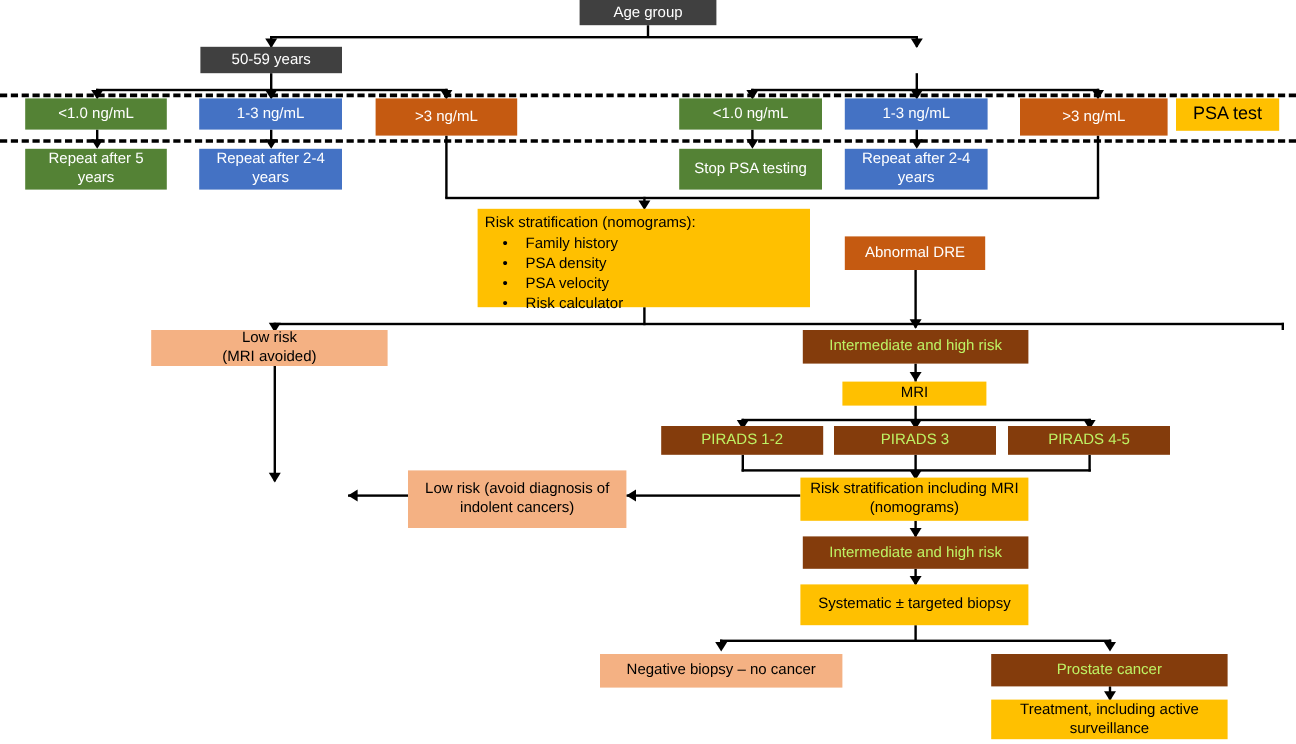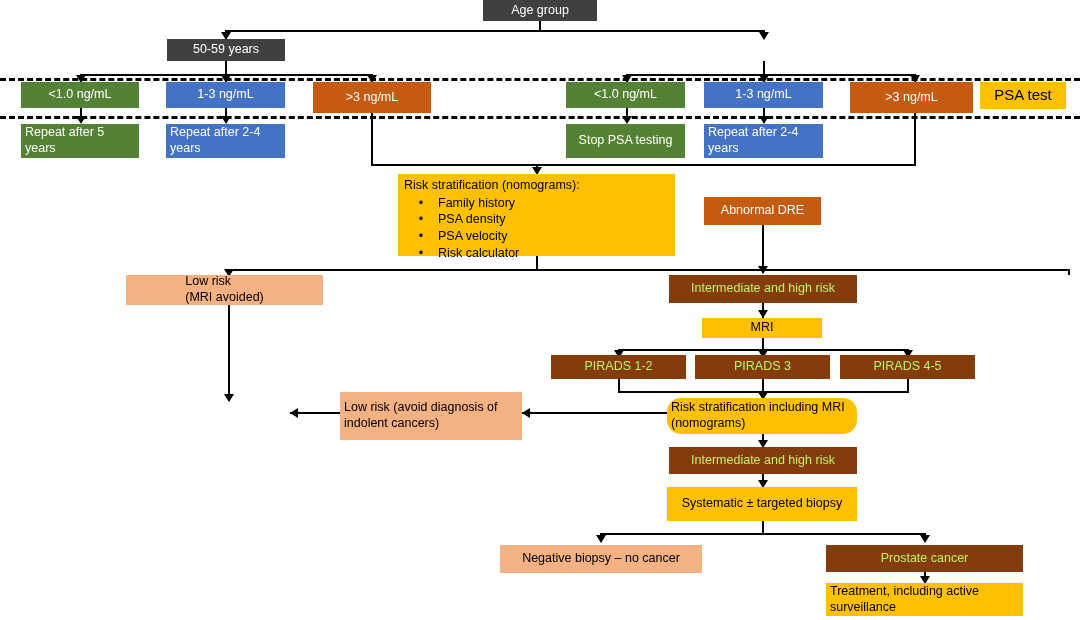--- a/index.html
+++ b/index.html
@@ -14,20 +14,21 @@
     background: #ffffff;
     font-family: "Liberation Sans", sans-serif;
     overflow: hidden;
   }
   .node {
     position: absolute;
     box-sizing: border-box;
     display: flex;
     align-items: center;
     justify-content: center;
+    text-align: center;
     font-size: 12.5px;
     line-height: 1.25;
     padding: 2px 4px;
     z-index: 3;
   }
   .node.left {
     justify-content: flex-start;
     text-align: left;
     align-items: flex-start;
     padding: 4px 6px;
@@ -252,21 +253,21 @@
   <div class="node c-brown" style="left:551px;top:355px;width:135px;height:24px;">PIRADS 1-2</div>
 
   <div class="node c-brown" style="left:695px;top:355px;width:135px;height:24px;">PIRADS 3</div>
 
   <div class="node c-brown" style="left:840px;top:355px;width:135px;height:24px;">PIRADS 4-5</div>
 
 
   <div class="node c-salmon" style="left:340px;top:392px;width:182px;height:48px;">Low risk
 (avoid diagnosis of indolent cancers)</div>
 
-  <div class="node c-yellow" style="left:667px;top:398px;width:190px;height:36px;border-radius:14px;">Risk stratification including MRI (nomograms)</div>
+  <div class="node c-yellow" style="left:667px;top:398px;width:190px;height:36px;">Risk stratification including MRI (nomograms)</div>
 
   <div class="node c-brown" style="left:669px;top:447px;width:188px;height:27px;">Intermediate and high risk</div>
 
   <div class="node c-yellow" style="left:667px;top:487px;width:190px;height:34px;">Systematic ± targeted biopsy</div>
 
   <div class="node c-salmon" style="left:500px;top:545px;width:202px;height:28px;">Negative biopsy – no cancer</div>
 
   <div class="node c-brown" style="left:826px;top:545px;width:197px;height:27px;">Prostate cancer</div>
 
   <div class="node c-yellow" style="left:826px;top:583px;width:197px;height:33px;">Treatment, including active surveillance</div>

